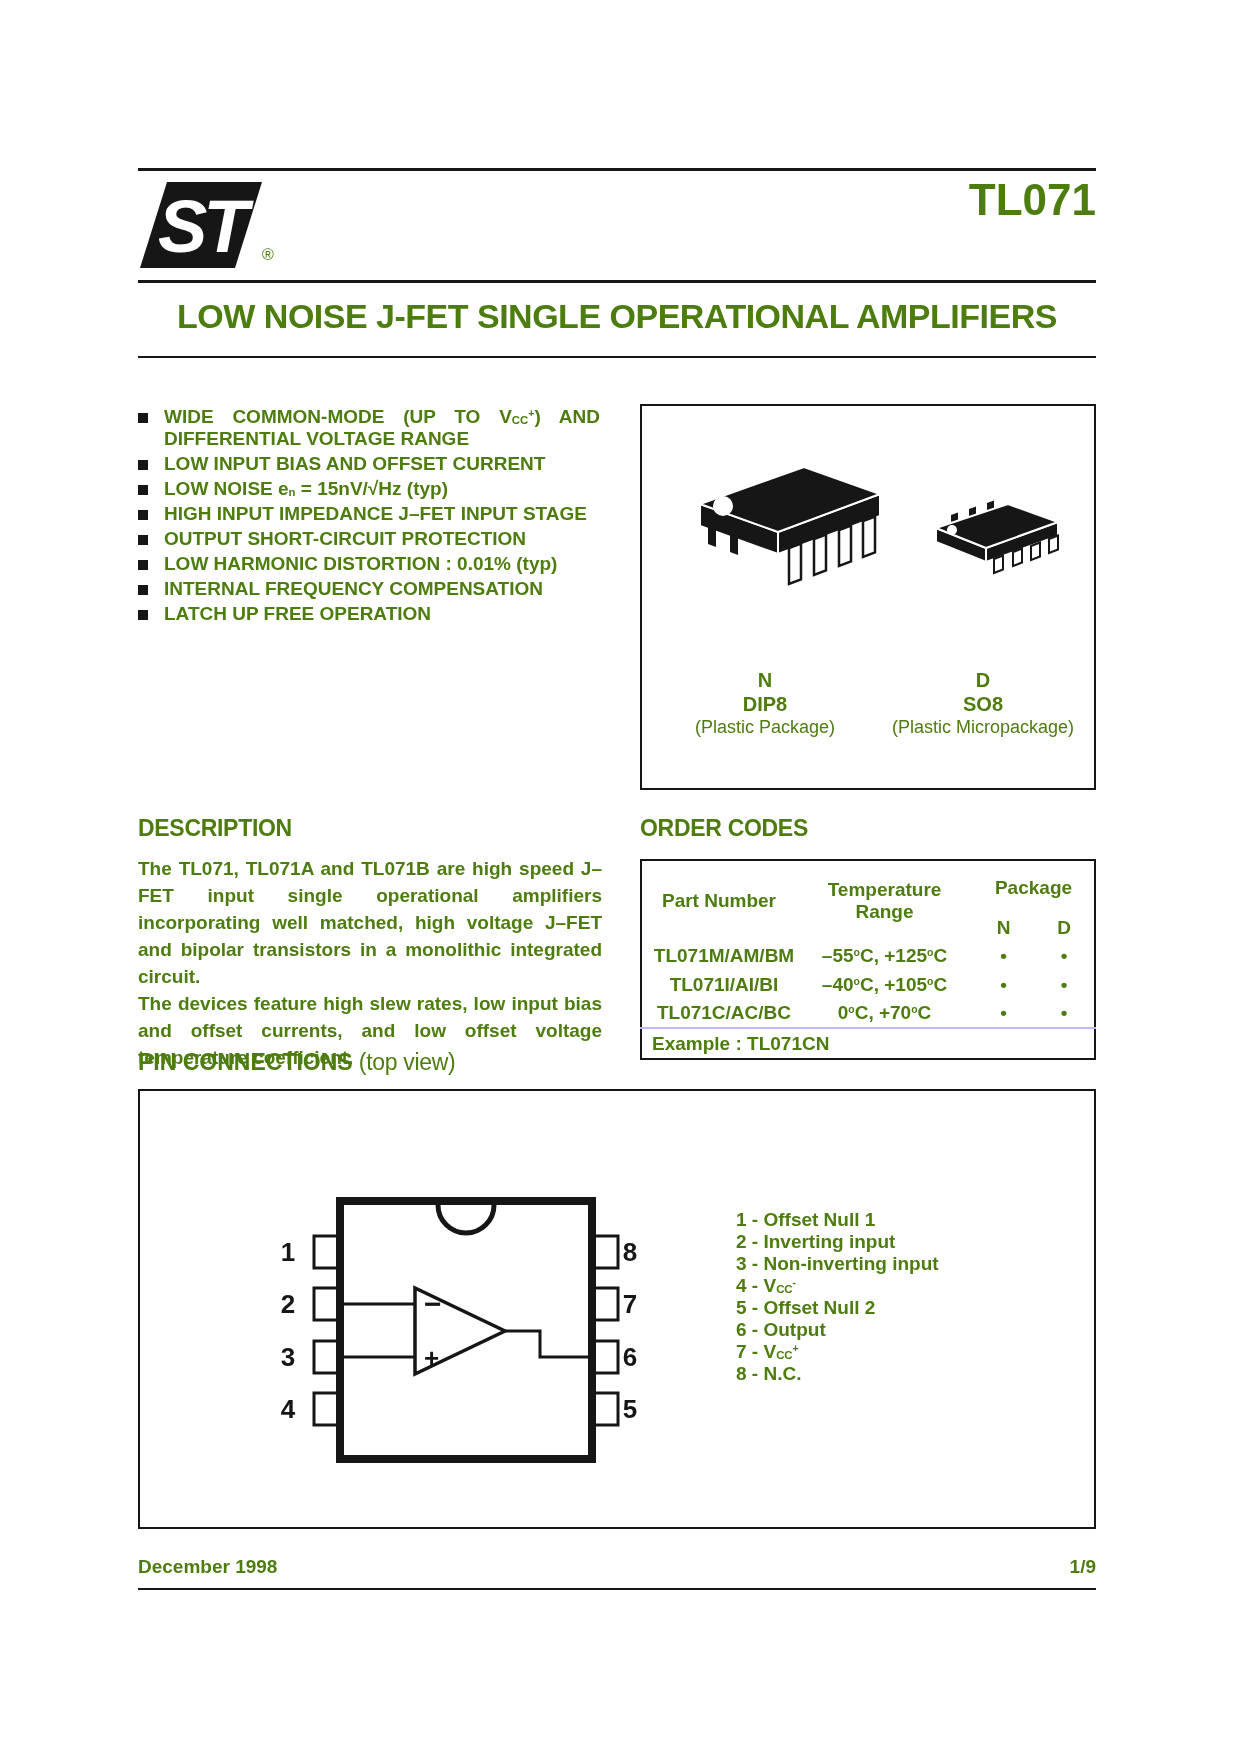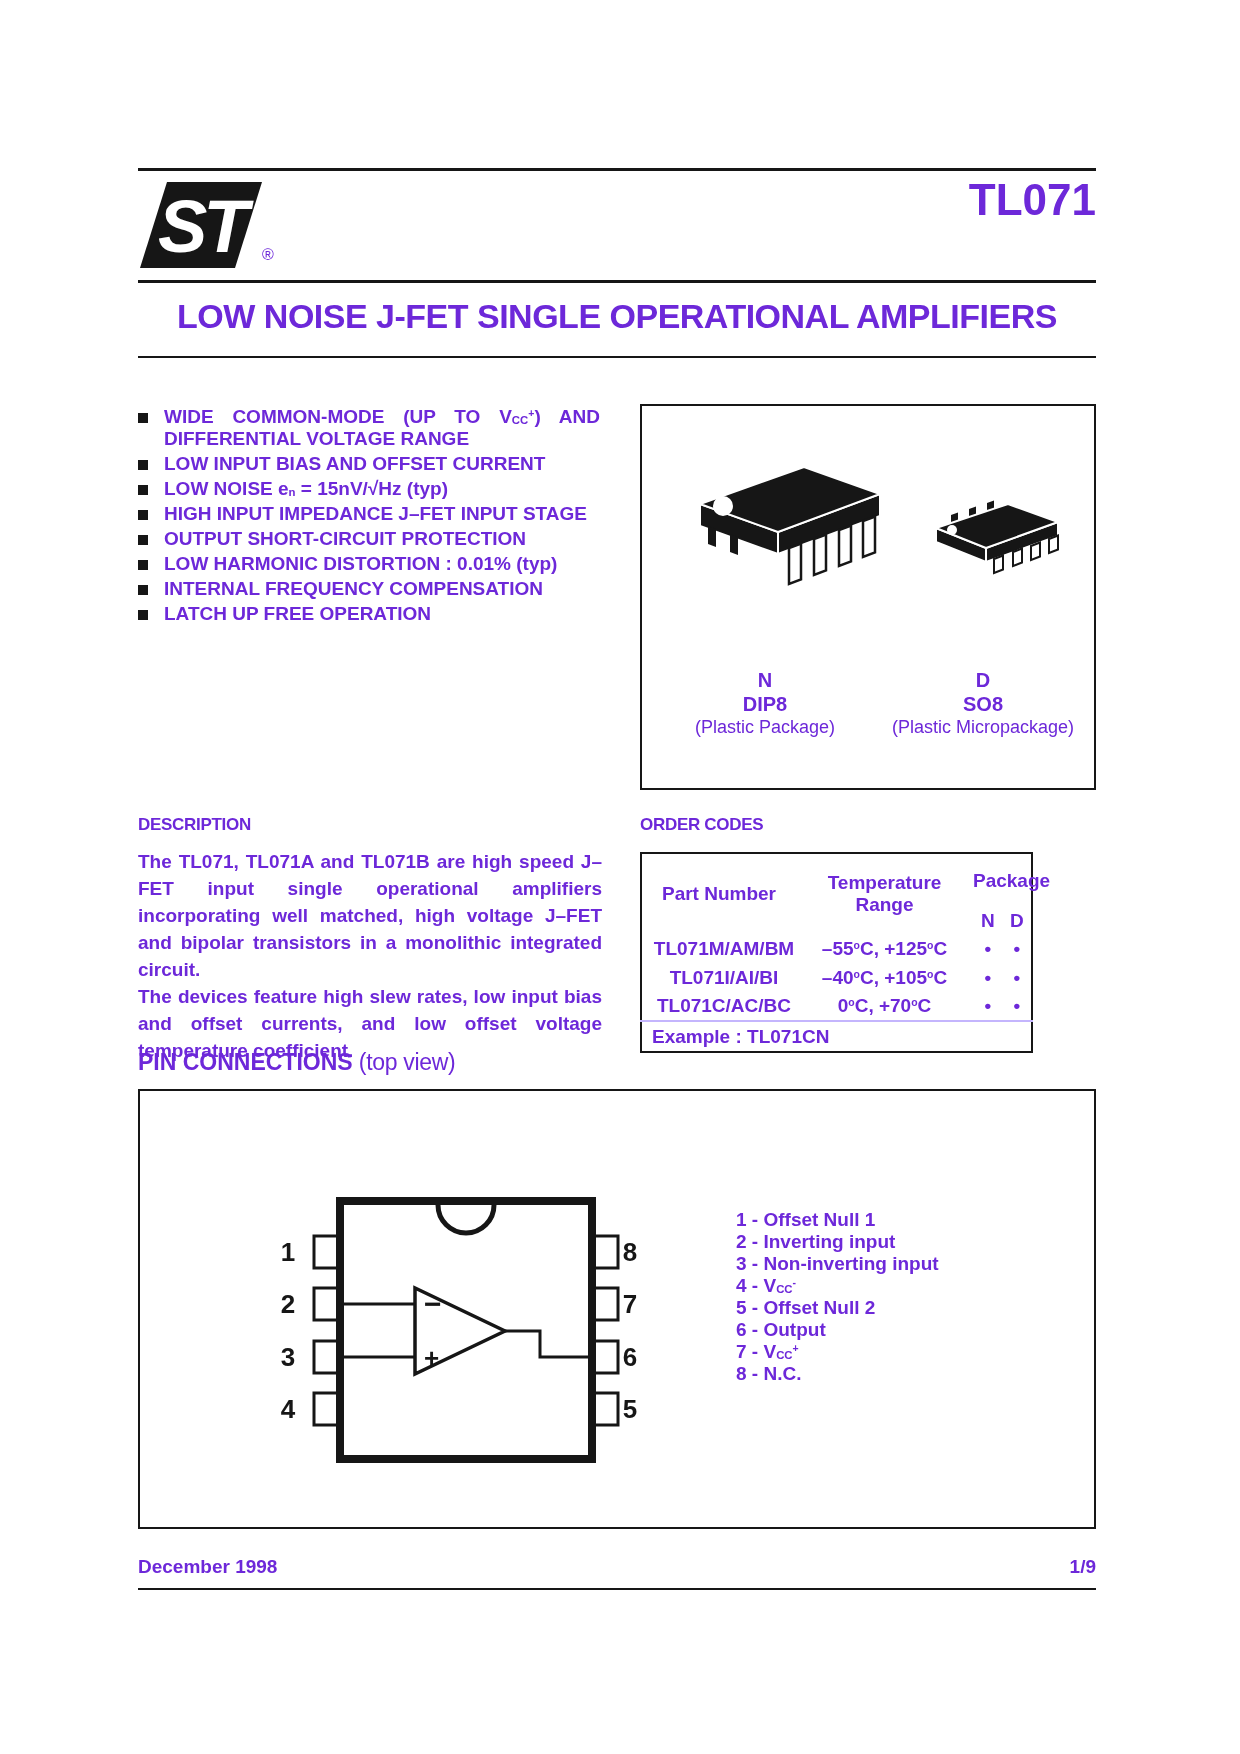--- a/index.html
+++ b/index.html
@@ -1,19 +1,19 @@
 <!DOCTYPE html>
 <html><head>
 <meta charset="utf-8">
 <style>
   * { margin:0; padding:0; box-sizing:border-box; }
   html,body { background:#e8e8e8; }
   .page {
     position:relative; width:1240px; height:1754px; margin:0 auto;
-    background:#ffffff; color:#6d28d9; overflow:hidden;
+    background:#ffffff; color:#4d7c0f; overflow:hidden;
     font-family:"Liberation Sans", sans-serif; font-weight:bold;
   }
   .rule { position:absolute; left:138px; width:958px; background:#161616; }
   sub, sup { line-height:0; }
   sub { font-size:0.60em; vertical-align:-0.12em; }
   sup { font-size:0.55em; vertical-align:0.55em; }
 
   
   .logo-wrap { position:absolute; left:140px; top:182px; width:150px; height:90px; }
   .reg-mark { position:absolute; left:122px; top:64px; font-size:16px; font-weight:normal; }
@@ -29,28 +29,28 @@
   
   .pkg-box { position:absolute; left:640px; top:404px; width:456px; height:386px; border:2.5px solid #161616; }
   .pkg-label { position:absolute; top:262px; text-align:center; }
   .pkg-label .code, .pkg-label .name { font-size:20px; line-height:24px; }
   .pkg-label .desc { font-size:18px; line-height:23px; font-weight:normal; }
   .dip8-svg { position:absolute; left:48px; top:48px; }
   .so8-svg  { position:absolute; left:288px; top:86px; }
 
   
   .description { position:absolute; left:138px; top:815px; width:464px; }
-  .sec-heading { font-size:17px; letter-spacing:-0.3px; }
+  .sec-heading { font-size:23px; letter-spacing:-0.3px; }
   .description .sec-heading { margin-bottom:13px; }
   .description p { font-size:19px; line-height:27px; text-align:justify; }
 
   
   .order-codes { position:absolute; left:640px; top:815px; width:456px; }
   .order-codes .sec-heading { margin-bottom:17px; }
-  table.oc { width:393px; border-collapse:collapse; border:2.5px solid #161616; table-layout:fixed;padding-left:44px; }
+  table.oc { width:456px; border-collapse:collapse; border:2.5px solid #161616; table-layout:fixed;padding-left:44px; }
   table.oc th, table.oc td { border:none; font-size:19px; text-align:center; }
   .col-part  { width:155px; border-right:2px solid #161616; }
   .col-temp  { width:177px; border-right:2px solid #161616; }
   .col-n, .col-d { width:62px; }
   th.h-pkg { border-bottom:2px solid #161616; height:27px; }
   tr.h-nd th { height:27px; }
   tr.h-main th { height:54px; }
   tr.data td { height:29px;margin-top:20px; }
   td.part-cell { text-align:left; padding-left:10px; }
   td.dot-cell { font-size:17px; }

